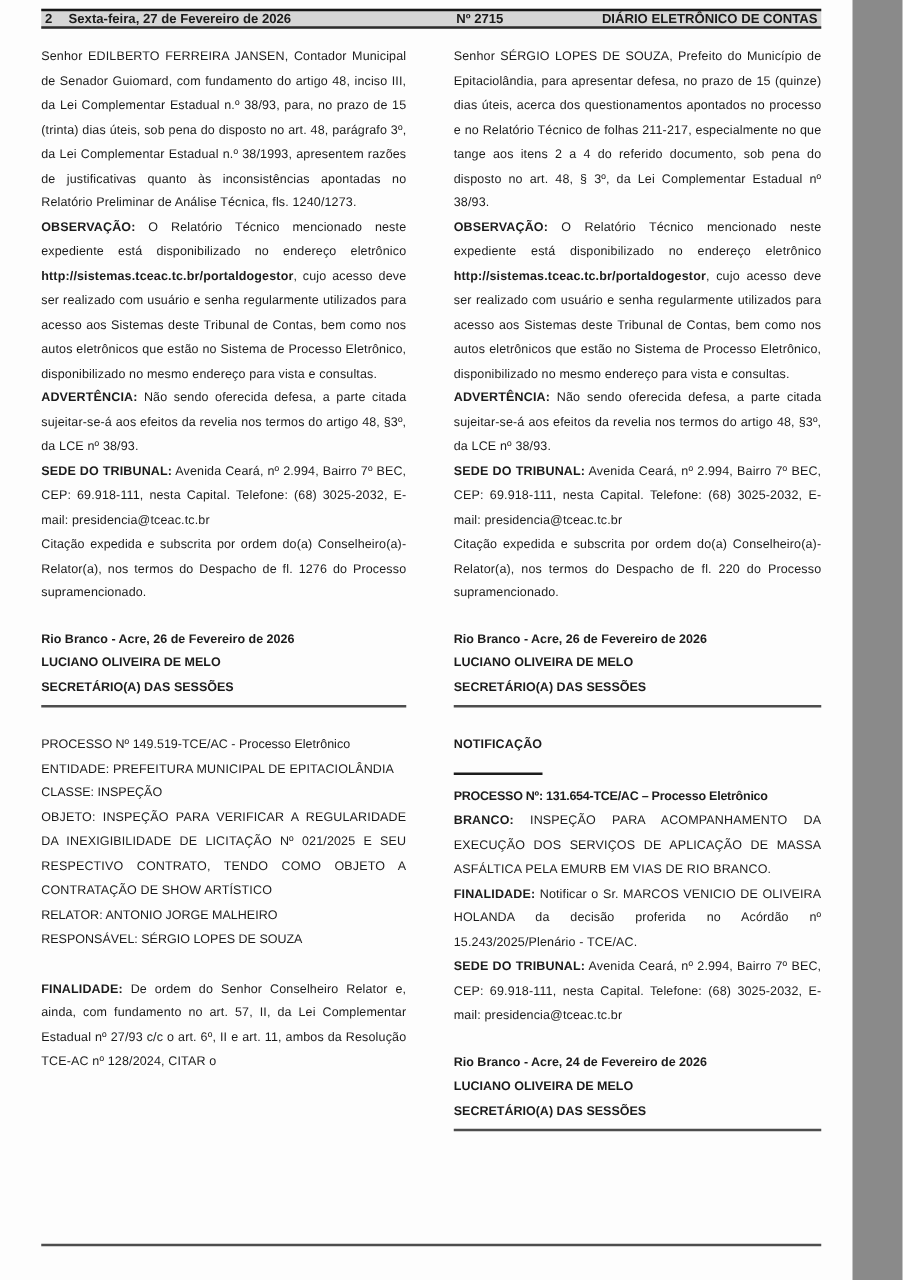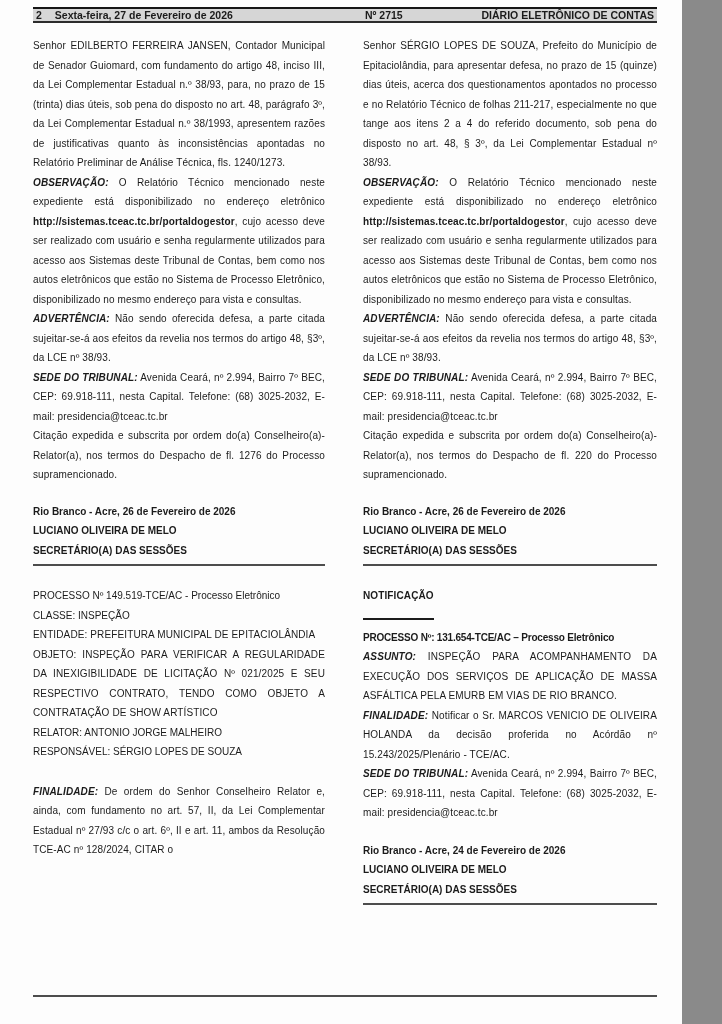--- a/index.html
+++ b/index.html
@@ -33,21 +33,21 @@
   .header-edition{position:absolute;left:332px;}
   .header-title{margin-left:auto;}
   .col{position:absolute;top:36px;}
   .col-left{left:33px;width:292px;}
   .col-right{left:363px;width:294px;}
   .para{
     margin:0;text-align:justify;
     font-size:10px;line-height:19.5px;letter-spacing:0.12px;
   }
   .nowrap{white-space:nowrap;letter-spacing:0;text-align:left;}
-  b.lbl{font-weight:bold;font-style:italic;}
+  b.lbl{font-weight:bold;}
   b.url{font-weight:bold;}
   .sig{margin-top:17px;}
   .sig .para{font-weight:bold;}
   .rule{
     border:0;border-top:2px solid var(--divider);
     margin:4px 0 0 0;height:0;
   }
   .process-block{margin-top:20px;}
   .process-block-right{margin-top:22px;}
   .section-heading{margin-top:30px;font-weight:bold;}
@@ -89,22 +89,22 @@
 
   <div class="sig">
     <p class="para nowrap">Rio Branco - Acre, 26 de Fevereiro de 2026</p>
     <p class="para nowrap">LUCIANO OLIVEIRA DE MELO</p>
     <p class="para nowrap">SECRETÁRIO(A) DAS SESSÕES</p>
     <hr class="rule">
   </div>
 
   <div class="process-block">
     <p class="para nowrap">PROCESSO Nº 149.519-TCE/AC - Processo Eletrônico</p>
+    <p class="para">ENTIDADE: PREFEITURA MUNICIPAL DE EPITACIOLÂNDIA</p>
     <p class="para nowrap">CLASSE: INSPEÇÃO</p>
-    <p class="para">ENTIDADE: PREFEITURA MUNICIPAL DE EPITACIOLÂNDIA</p>
     <p class="para">OBJETO: INSPEÇÃO PARA VERIFICAR A REGULARIDADE DA INEXIGIBILIDADE DE LICITAÇÃO Nº 021/2025 E SEU RESPECTIVO CONTRATO, TENDO COMO OBJETO A CONTRATAÇÃO DE SHOW ARTÍSTICO</p>
     <p class="para nowrap">RELATOR: ANTONIO JORGE MALHEIRO</p>
     <p class="para nowrap">RESPONSÁVEL: SÉRGIO LOPES DE SOUZA</p>
   </div>
 
 
   <p class="para finalidade-left"><b class="lbl">FINALIDADE:</b><span> De ordem do Senhor Conselheiro Relator e, ainda, com fundamento no art. 57, II, da Lei Complementar Estadual nº 27/93 c/c o art. 6º, II e art. 11, ambos da Resolução TCE-AC nº 128/2024, CITAR o</span></p>
 </div>
 
 <div class="col col-right">
@@ -122,21 +122,21 @@
     <p class="para nowrap">Rio Branco - Acre, 26 de Fevereiro de 2026</p>
     <p class="para nowrap">LUCIANO OLIVEIRA DE MELO</p>
     <p class="para nowrap">SECRETÁRIO(A) DAS SESSÕES</p>
     <hr class="rule">
   </div>
 
   <p class="para section-heading section-heading-right"><b>NOTIFICAÇÃO</b></p>
 
   <div class="process-block process-block-right">
     <p class="para nowrap" style="font-weight:bold;letter-spacing:-0.2px;">PROCESSO Nº: 131.654-TCE/AC – Processo Eletrônico</p>
-    <p class="para"><b class="lbl">ASSUNTO:</b><span> INSPEÇÃO PARA ACOMPANHAMENTO DA EXECUÇÃO DOS SERVIÇOS DE APLICAÇÃO DE MASSA ASFÁLTICA PELA EMURB EM VIAS DE RIO BRANCO.</span></p>
+    <p class="para"><b class="lbl">BRANCO:</b><span> INSPEÇÃO PARA ACOMPANHAMENTO DA EXECUÇÃO DOS SERVIÇOS DE APLICAÇÃO DE MASSA ASFÁLTICA PELA EMURB EM VIAS DE RIO BRANCO.</span></p>
     <p class="para"><b class="lbl">FINALIDADE:</b><span> Notificar o Sr. MARCOS VENICIO DE OLIVEIRA HOLANDA da decisão proferida no Acórdão nº 15.243/2025/Plenário - TCE/AC.</span></p>
     <p class="para"><b class="lbl">SEDE DO TRIBUNAL:</b><span> Avenida Ceará, nº 2.994, Bairro 7º BEC, CEP: 69.918-111, nesta Capital. Telefone: (68) 3025-2032, E-mail: presidencia@tceac.tc.br</span></p>
   </div>
 
   <div class="sig sig2">
     <p class="para nowrap">Rio Branco - Acre, 24 de Fevereiro de 2026</p>
     <p class="para nowrap">LUCIANO OLIVEIRA DE MELO</p>
     <p class="para nowrap">SECRETÁRIO(A) DAS SESSÕES</p>
     <hr class="rule">
   </div>

